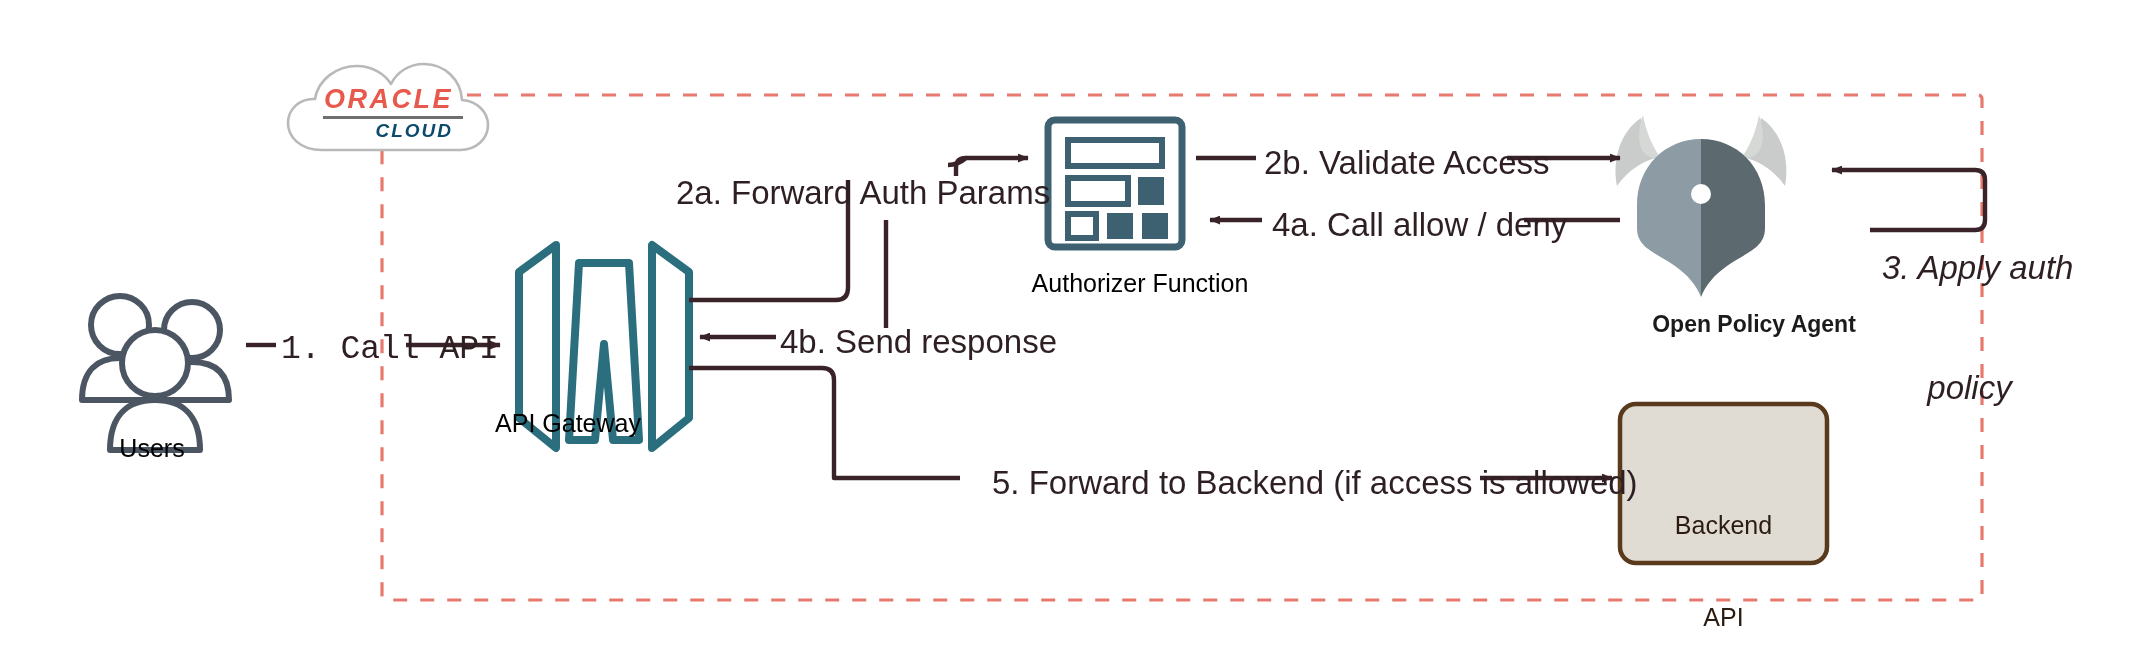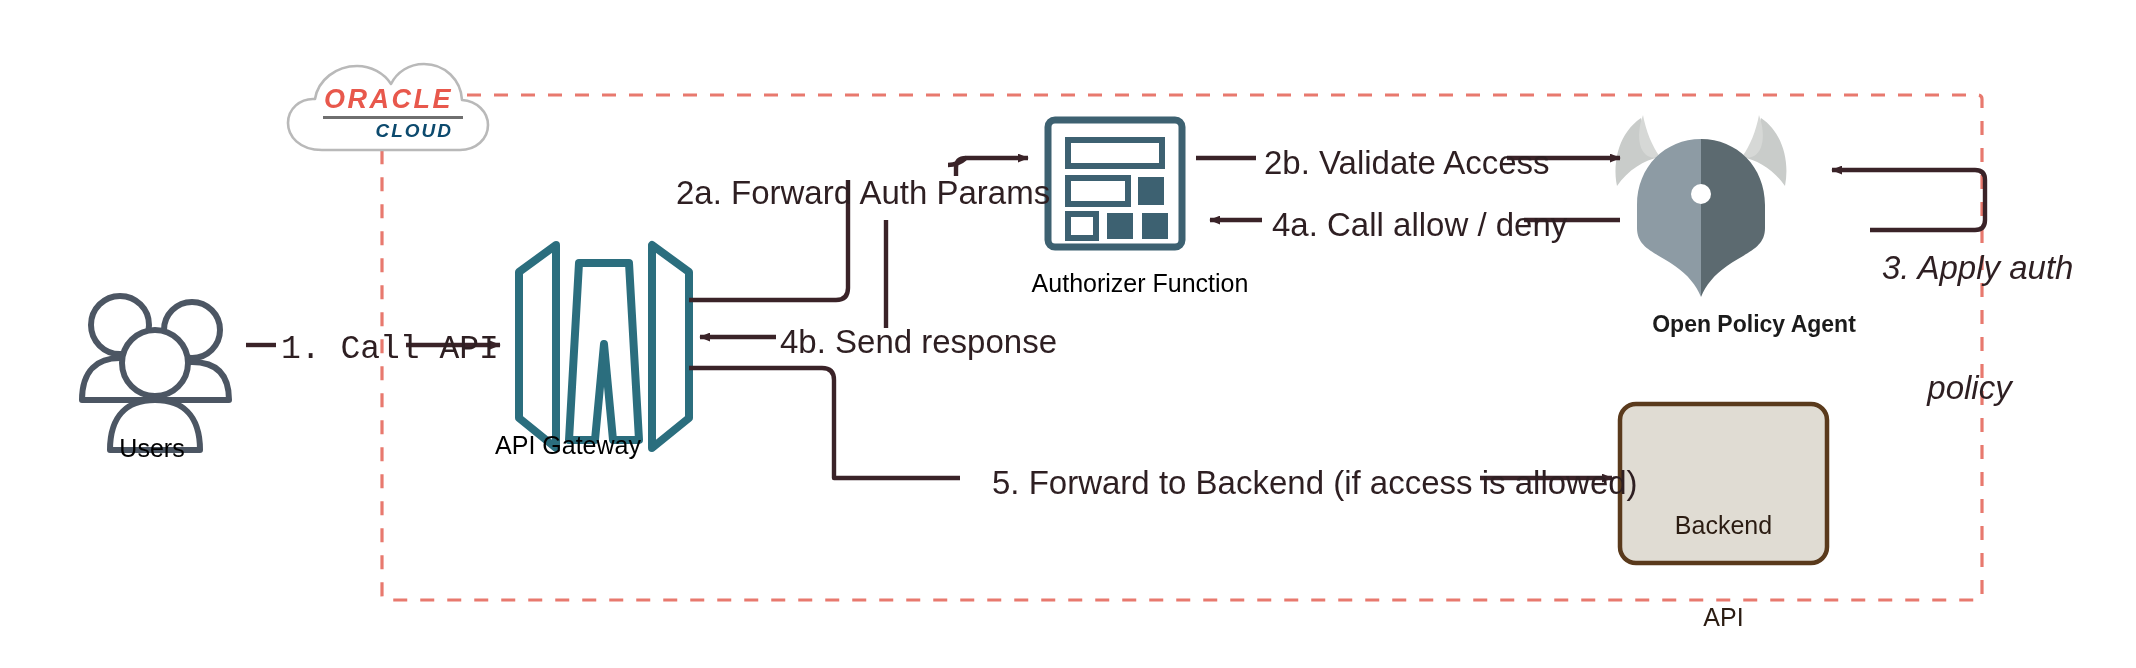--- a/index.html
+++ b/index.html
@@ -192,21 +192,21 @@
   </svg>
 
   <div class="oracle-logo-text" style="left:388px; top:86px; width:130px;">
     <div class="oracle-word">ORACLE</div>
     <div class="oracle-rule"></div>
     <div class="cloud-word">CLOUD</div>
   </div>
 
   <div class="lbl lbl-node center" style="left:152px; top:433px;">Users</div>
 
-  <div class="lbl lbl-node center" style="left:568px; top:430px;text-align:right;">API Gateway</div>
+  <div class="lbl lbl-node center" style="left:568px; top:408px;text-align:right;">API Gateway</div>
 
   <div class="lbl lbl-node center" style="left:1116px; top:268px;margin-left:24px;">Authorizer Function</div>
 
   <div class="lbl lbl-node-bold center" style="left:1748px; top:310px;margin-left:6px;">Open Policy Agent</div>
 
   <div class="lbl lbl-box" style="left:1620px; top:449px; width:207px;">
     <div>Backend</div>
     <div>API</div>
   </div>
 

